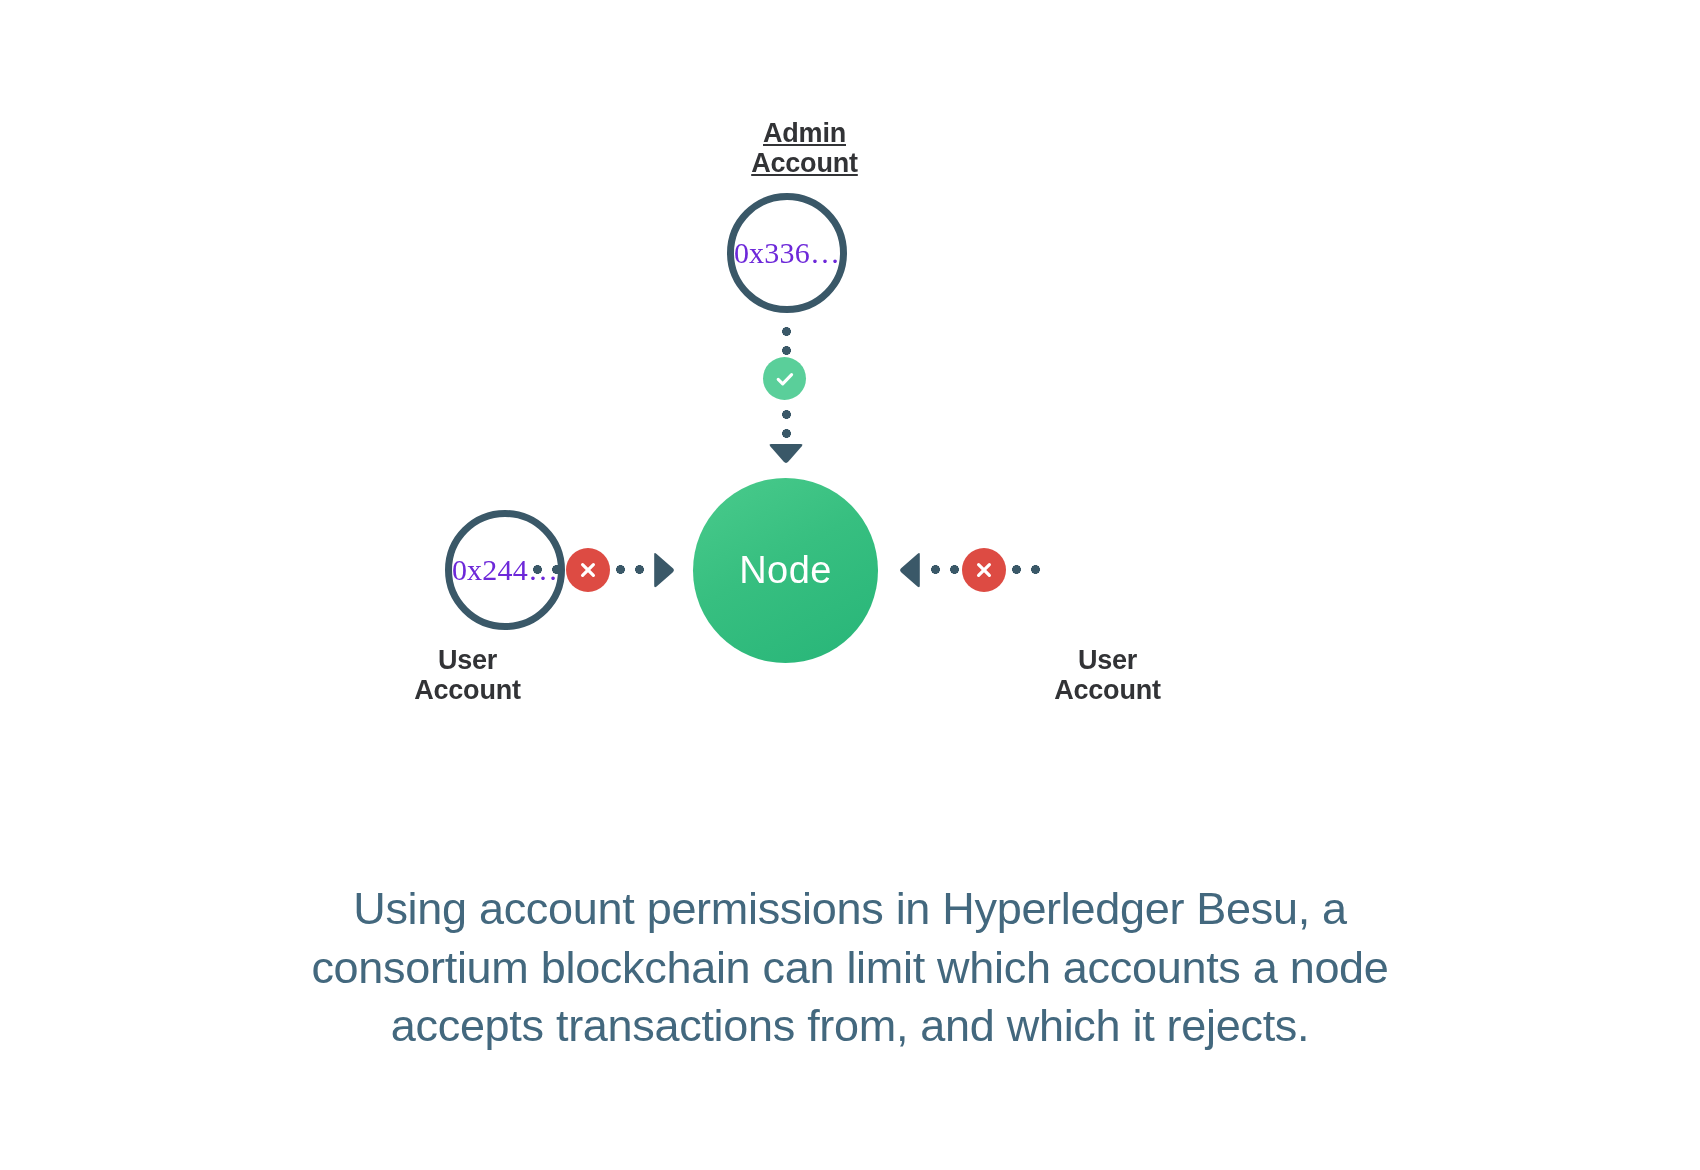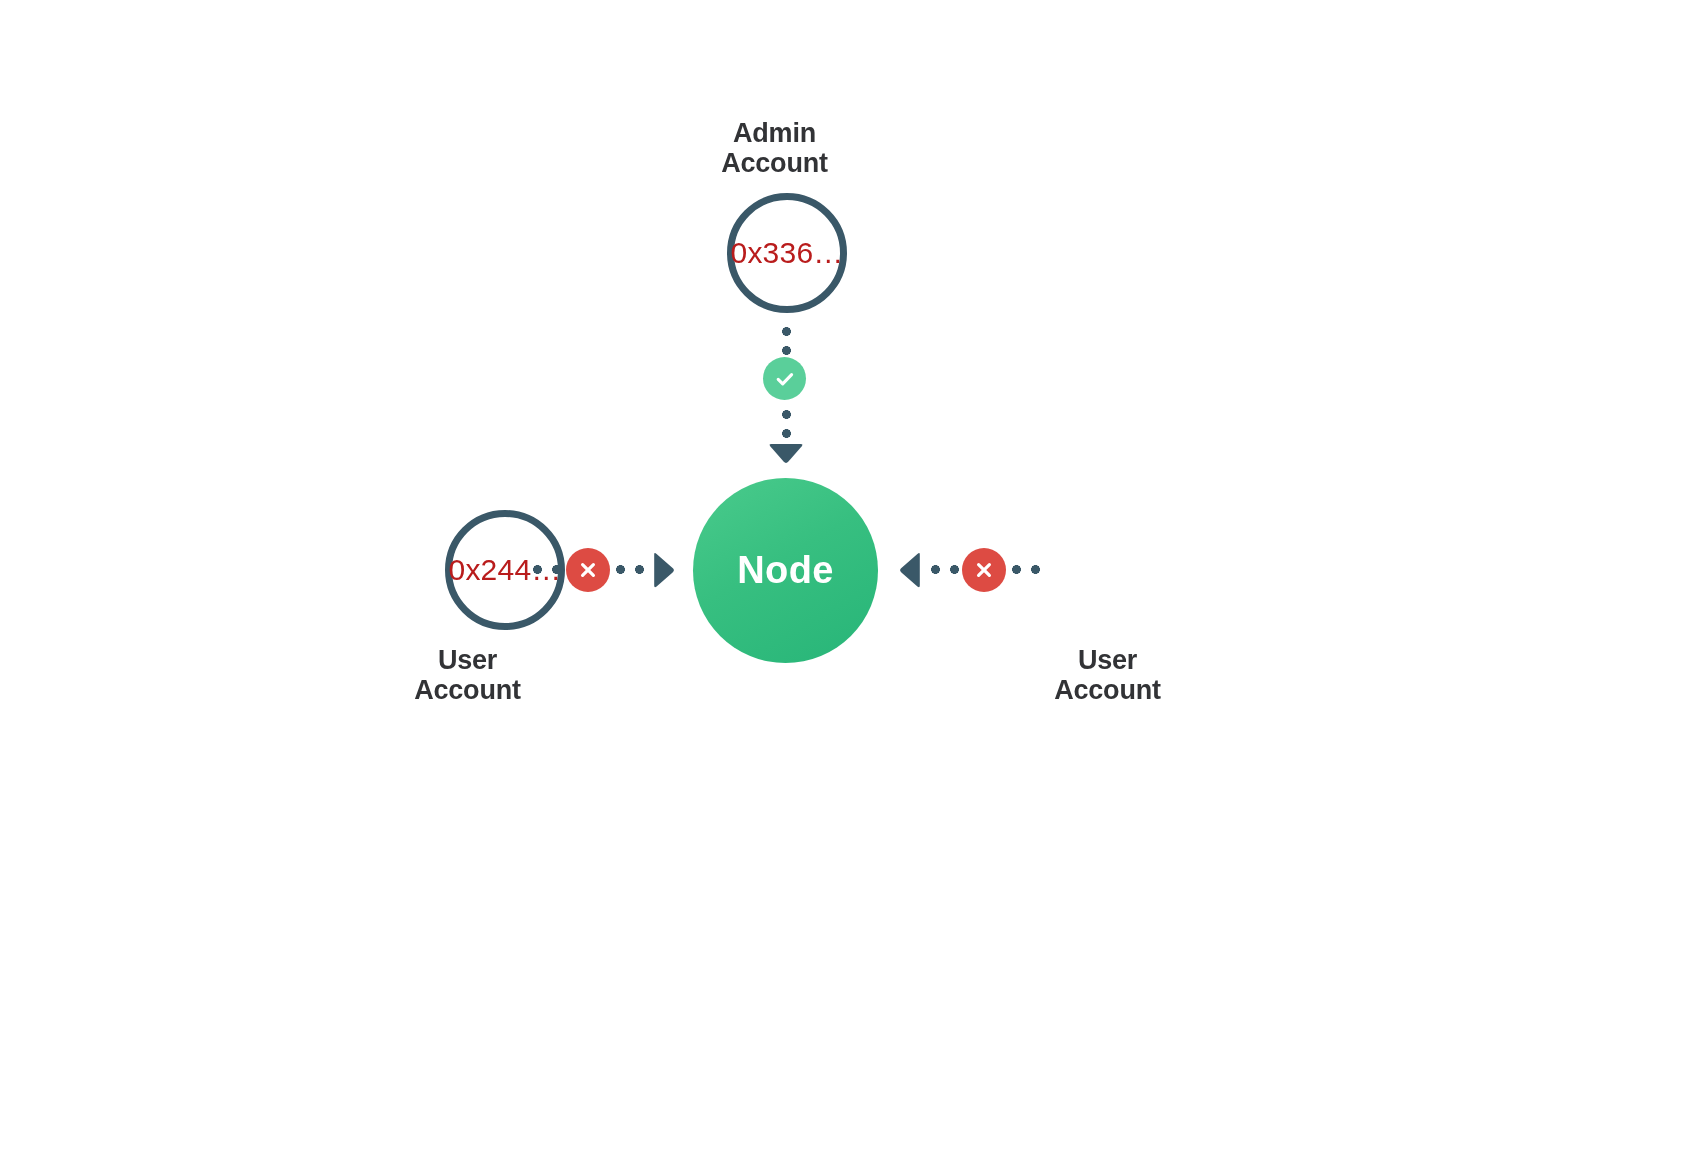--- a/index.html
+++ b/index.html
@@ -26,24 +26,24 @@
     position: absolute;
     border-radius: 50%;
     background: #ffffff;
     border: 7px solid #3A5868;
     box-sizing: border-box;
     display: flex;
     align-items: center;
     justify-content: center;
   }
   .acct-addr {
-    font-family: Liberation Sans, sans-serif;
+    font-family: Liberation Serif, serif;
     font-size: 30px;
     font-weight: 400;
-    color: #b91c1c;
+    color: #6d28d9;
     letter-spacing: 0.2px;
     white-space: nowrap;
   }
 
   
   .grp-label {
     position: absolute;
     text-align: center;
     font-family: "Liberation Sans", sans-serif;
     font-size: 27px;
@@ -59,21 +59,21 @@
     position: absolute;
     border-radius: 50%;
     background: linear-gradient(150deg, #4ACB8C 0%, #37BF80 45%, #27B578 100%);
     display: flex;
     align-items: center;
     justify-content: center;
   }
   #node-label {
     font-family: "Liberation Sans", sans-serif;
     font-size: 38px;
-    font-weight: 700;
+    font-weight: 400;
     color: #ffffff;
     letter-spacing: 0.4px;
   }
 
   
   .dots-h, .dots-v {
     position: absolute;
   }
   .dots-h {
     height: 9px;
@@ -118,21 +118,21 @@
     line-height: 1.30;
     color: #43687E;
     letter-spacing: -0.3px;
   }
 </style>
 </head>
 <body>
 
 <div id="stage">
 
-  <div class="grp-label" style="left:632px; top:118px; width:285px;">Admin
+  <div class="grp-label" style="left:662px; top:118px; width:285px;text-decoration:underline;">Admin
 Account</div>
 
   <div class="acct-node" style="left:727px; top:193px; width:120px; height:120px;">
     <span class="acct-addr">0x336…</span>
   </div>
 
   <div class="dots-v" style="left:782px; top:322px; height:40px;"></div>
 
   <div class="badge" style="left:763px; top:357px; width:43px; height:43px; background:#5ACF9A;">
     <svg width="24" height="24" viewBox="0 0 24 24">
@@ -188,14 +188,15 @@
   <div class="dots-h" style="left:926px; top:565px; width:43px;"></div>
 
   <div class="badge" style="left:962px; top:548px; width:44px; height:44px; background:#DD4B43;">
     <svg width="24" height="24" viewBox="0 0 24 24">
       <path d="M6.6 6.6 L17.4 17.4 M17.4 6.6 L6.6 17.4" fill="none" stroke="#ffffff" stroke-width="3.2" stroke-linecap="round"></path>
     </svg>
   </div>
 
   <div class="dots-h" style="left:1007px; top:565px; width:43px;"></div>
 
+  <div id="caption">Using account permissions in Hyperledger Besu, a consortium blockchain can limit which accounts a node accepts transactions from, and which it rejects.</div>
 
 </div>
 
 </body></html>

